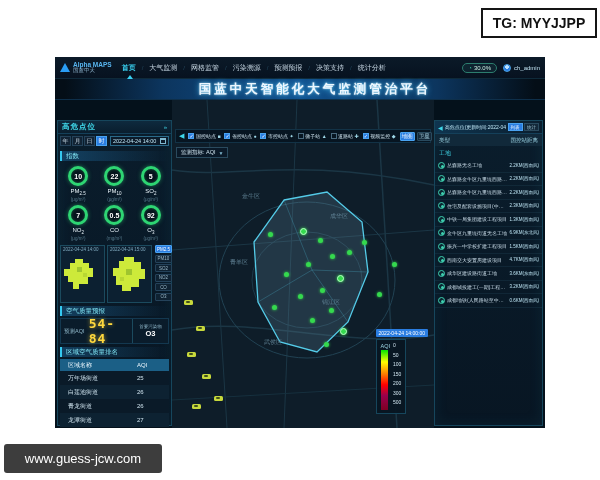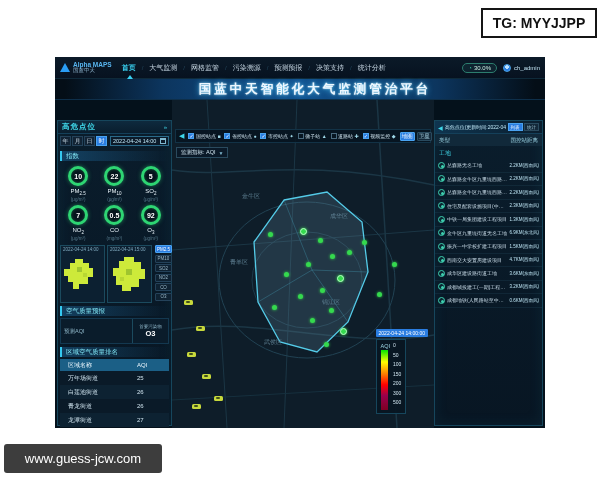--- a/index.html
+++ b/index.html
@@ -265,20 +265,21 @@
           <span class="pbtn">NO2</span>
           <span class="pbtn">CO</span>
           <span class="pbtn">O3</span>
         </div>
       </div>
 
       <div class="sec">空气质量预报</div>
       <div class="fc-row">
         <div class="fc-left">
           <span class="fc-lab">预测AQI</span>
+          <span class="fc-val">54-84</span>
         </div>
         <div class="fc-right">
           <span class="fc-plab">首要污染物</span>
           <span class="fc-pval">O3</span>
         </div>
       </div>
 
       <div class="sec">区域空气质量排名</div>
       <div class="rank-table">
         <div class="rt-head">

